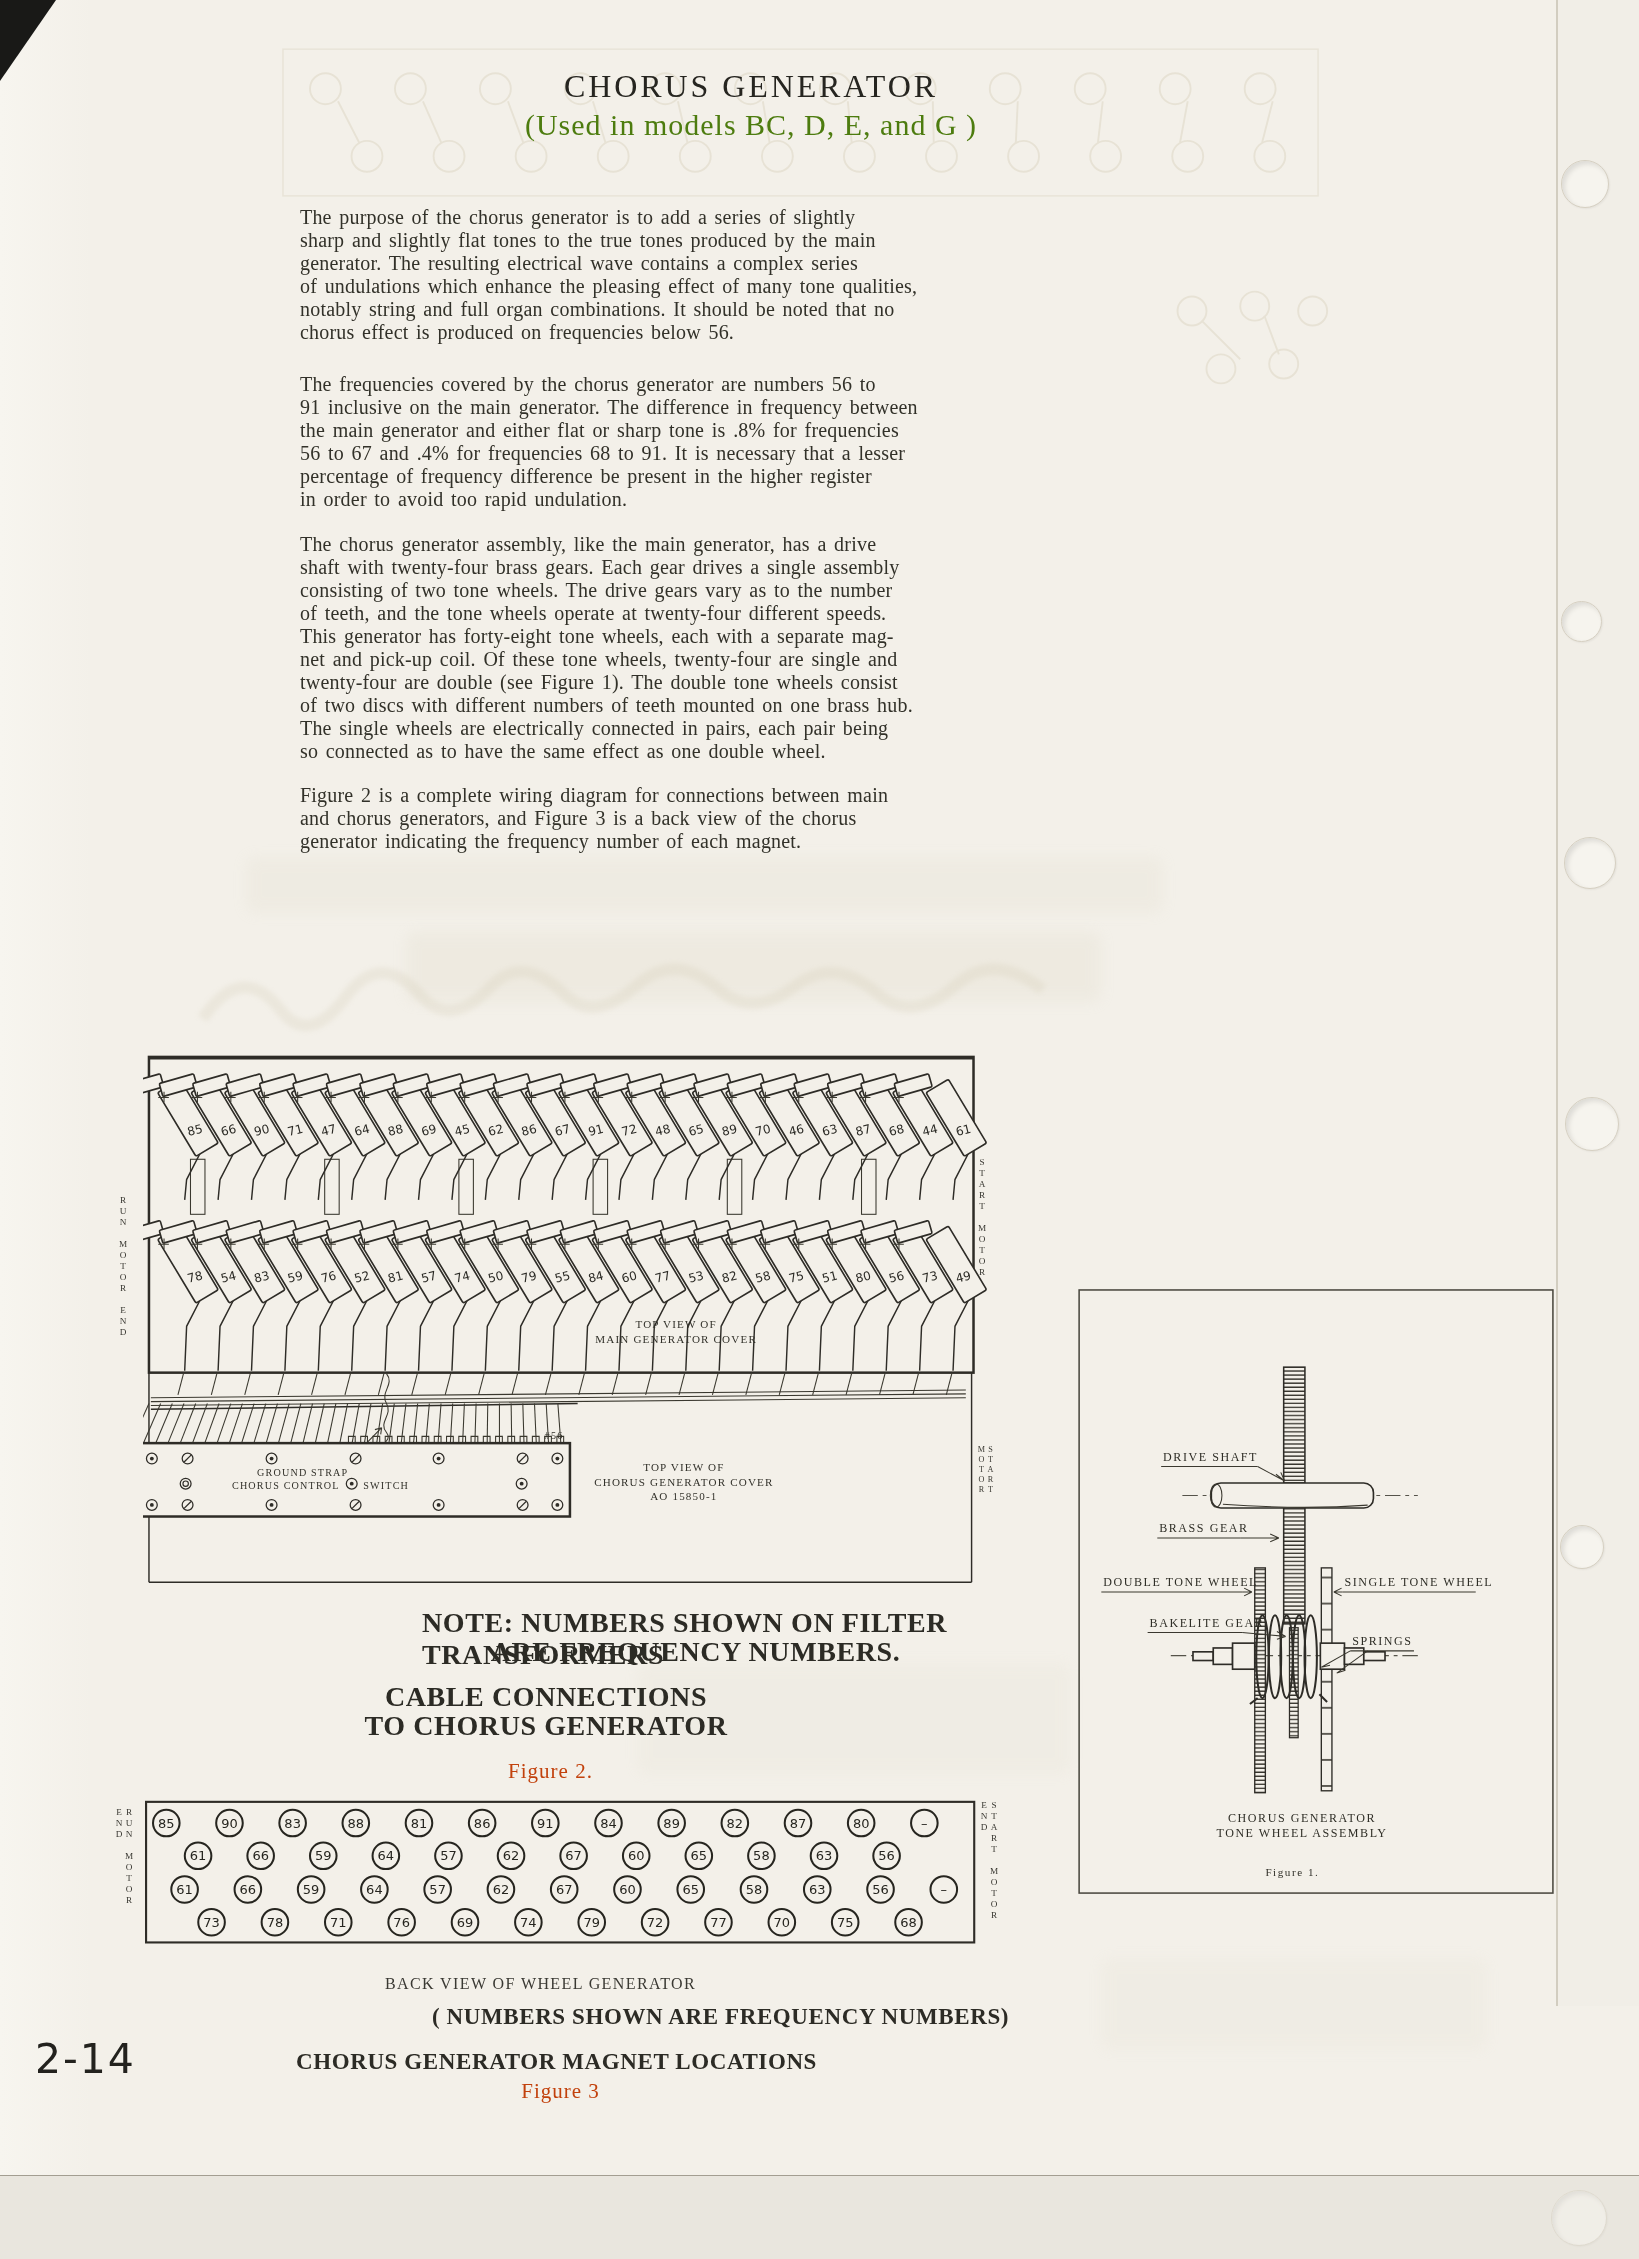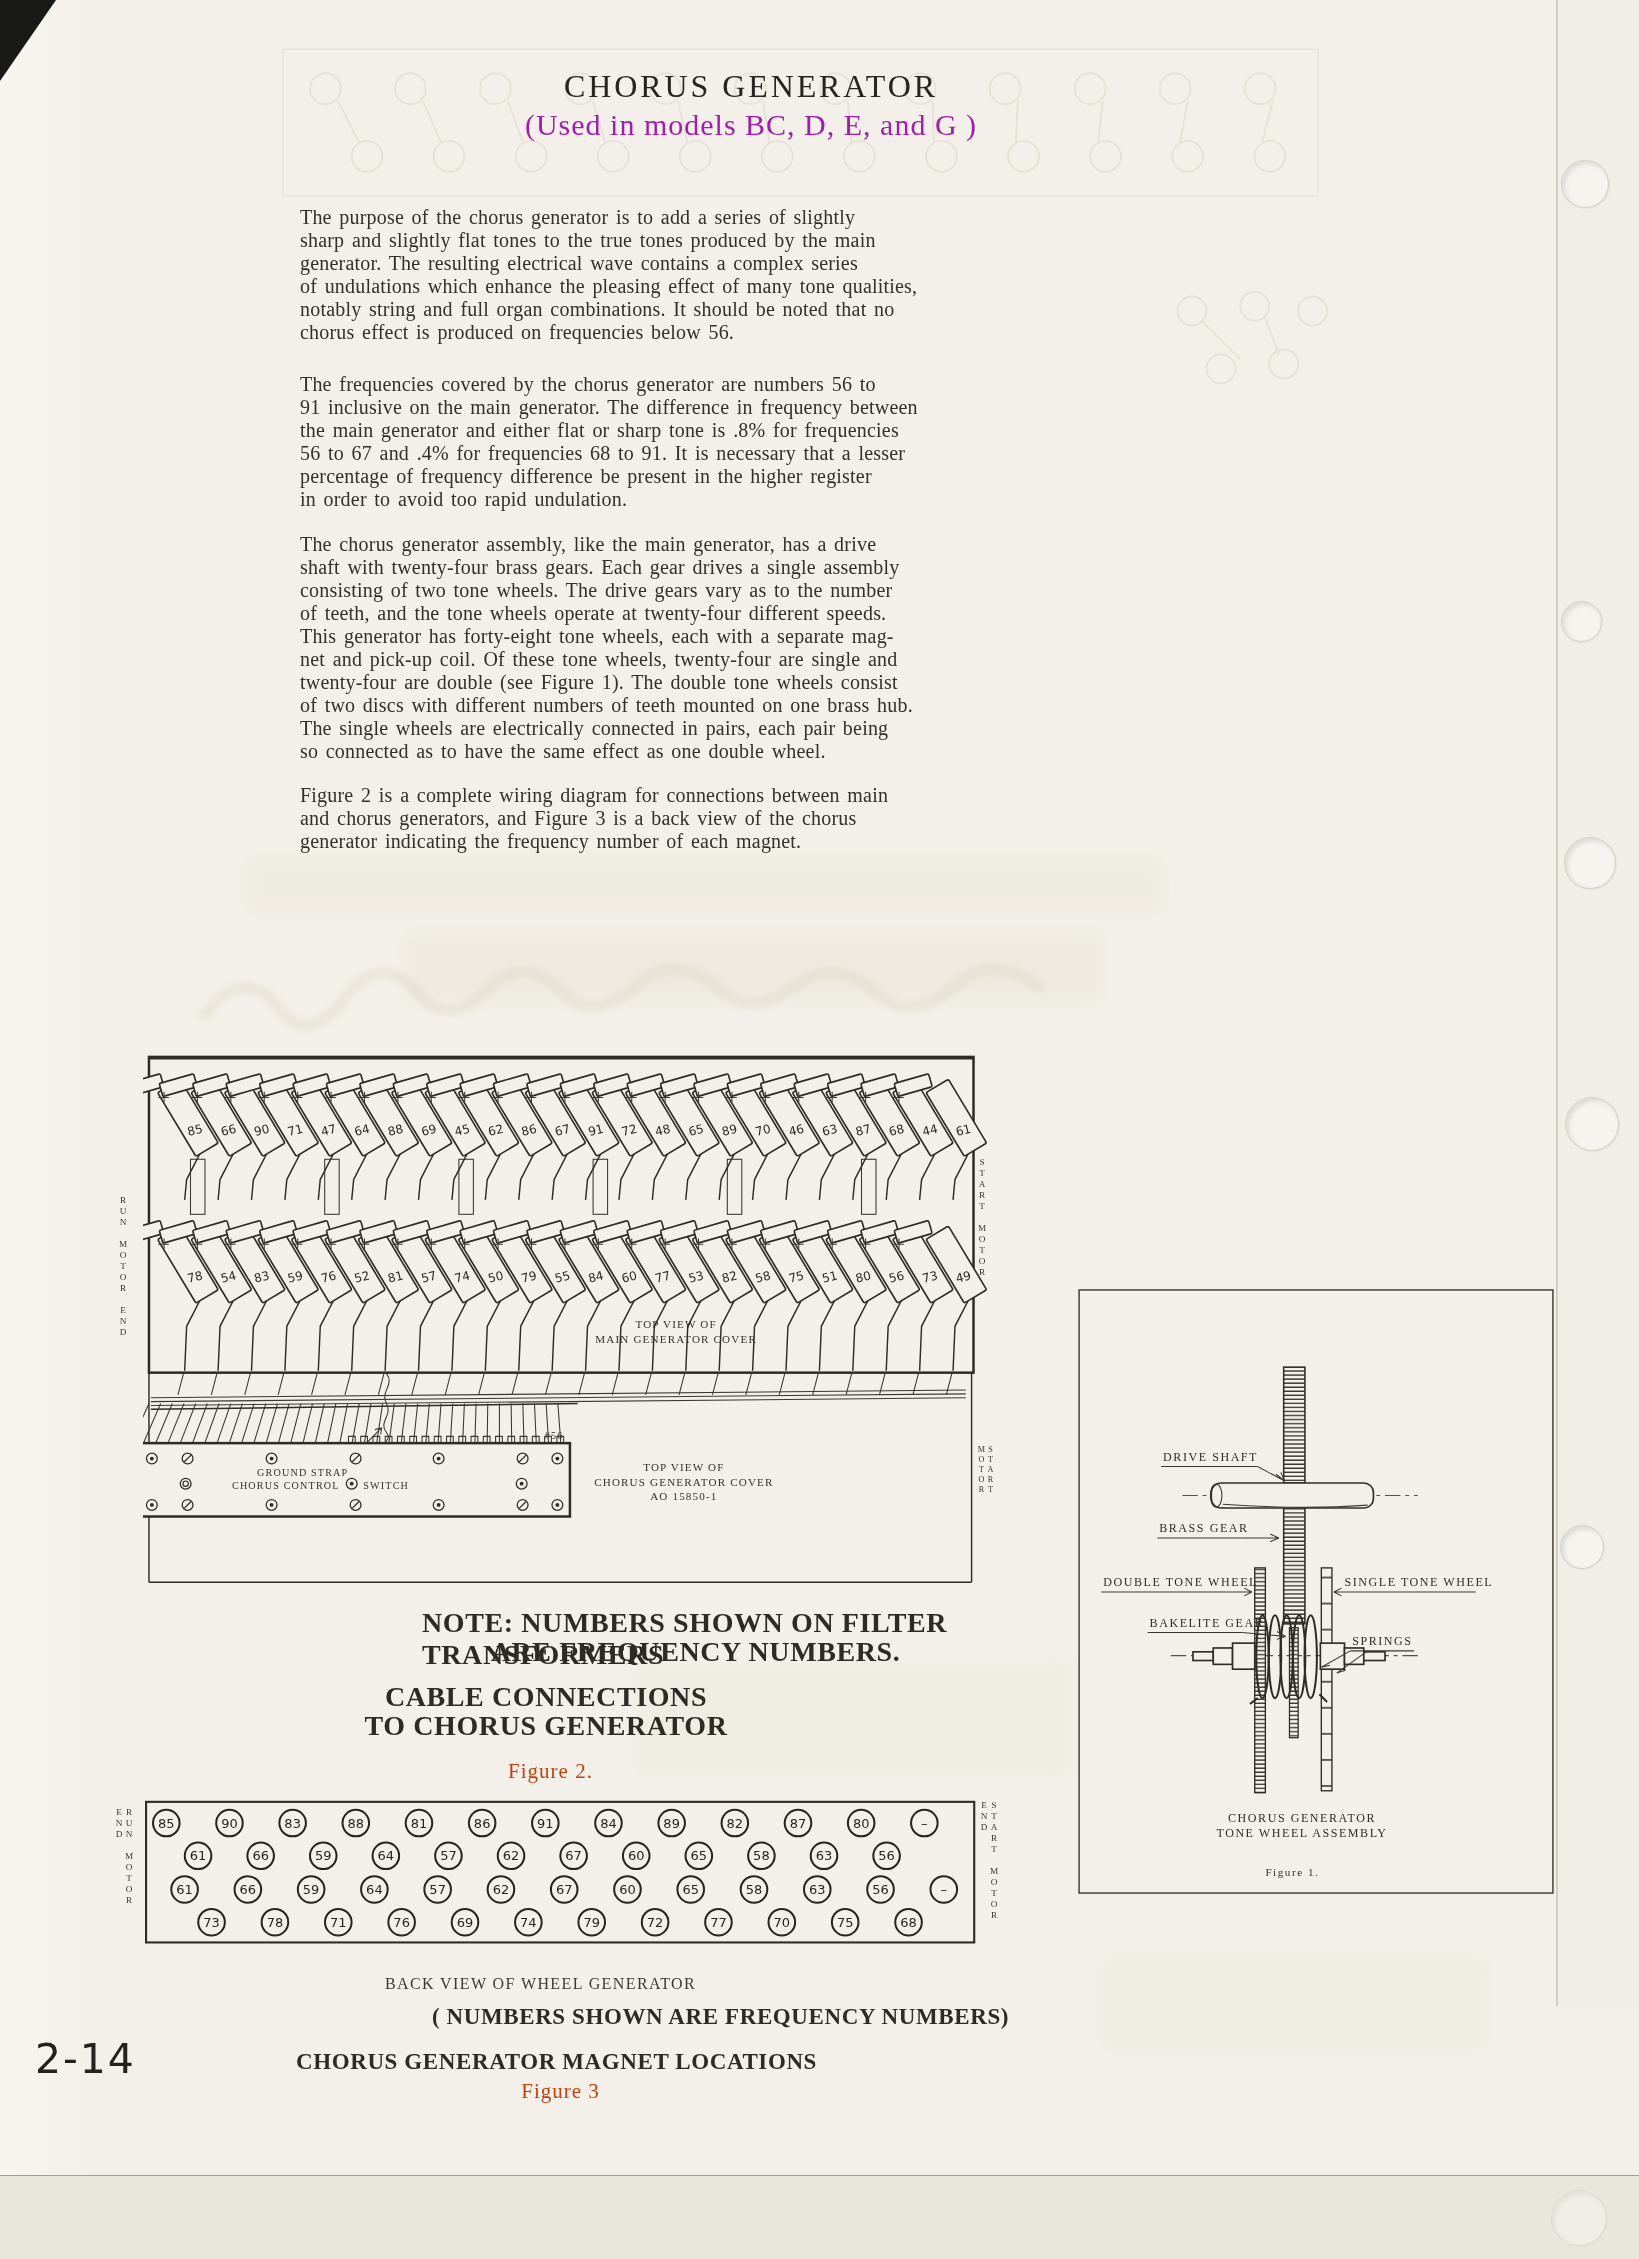--- a/index.html
+++ b/index.html
@@ -19,21 +19,21 @@
   .bottom-strip{position:absolute;left:0;top:2175px;width:1639px;height:84px;
     background:#e9e6de;border-top:1.9px solid #a39e91;}
   .punch{position:absolute;border-radius:50%;background:#f6f4ee;border:1.9px solid #d6d0c2;
     box-shadow:inset 2.9px 2.9px 4.8px rgba(0,0,0,.10), 1px 1px 1.9px rgba(0,0,0,.05);}
   .ghost{position:absolute;background:#d6cfba;opacity:.14;filter:blur(6.8px);border-radius:7.7px;}
   .ghost-svg{position:absolute;opacity:.5;}
   
   .title{position:absolute;left:290px;top:68px;width:922px;text-align:center;
     font-size:32px;letter-spacing:2.9px;color:#262520;}
   .subtitle{position:absolute;left:290px;top:108px;width:922px;text-align:center;
-    font-size:30px;letter-spacing:1px;color:#a21caf;}
+    font-size:30px;letter-spacing:1px;color:#4d7c0f;}
   .para{position:absolute;left:300px;width:898px;font-size:20px;line-height:23px;
     white-space:pre-line;word-spacing:2.4px;letter-spacing:0.2px;color:#323129;}
   .cap-bold{position:absolute;font-weight:bold;font-size:28px;letter-spacing:0.6px;
     white-space:pre-line;text-align:center;color:#2c2b25;}
   .cap-plain{position:absolute;font-size:21px;letter-spacing:1px;color:#c2410c;}
   .cap-small{position:absolute;font-size:16px;letter-spacing:1.4px;color:#3a3933;}
   .vlab{position:absolute;writing-mode:vertical-rl;text-orientation:upright;
     font-size:9.2px;letter-spacing:1px;color:#3a3933;font-family:"Liberation Serif",serif;}
   .pageno{position:absolute;left:35px;top:2035px;font-size:41px;letter-spacing:1.9px;
     font-family:"DejaVu Sans",sans-serif;color:#23221e;}

